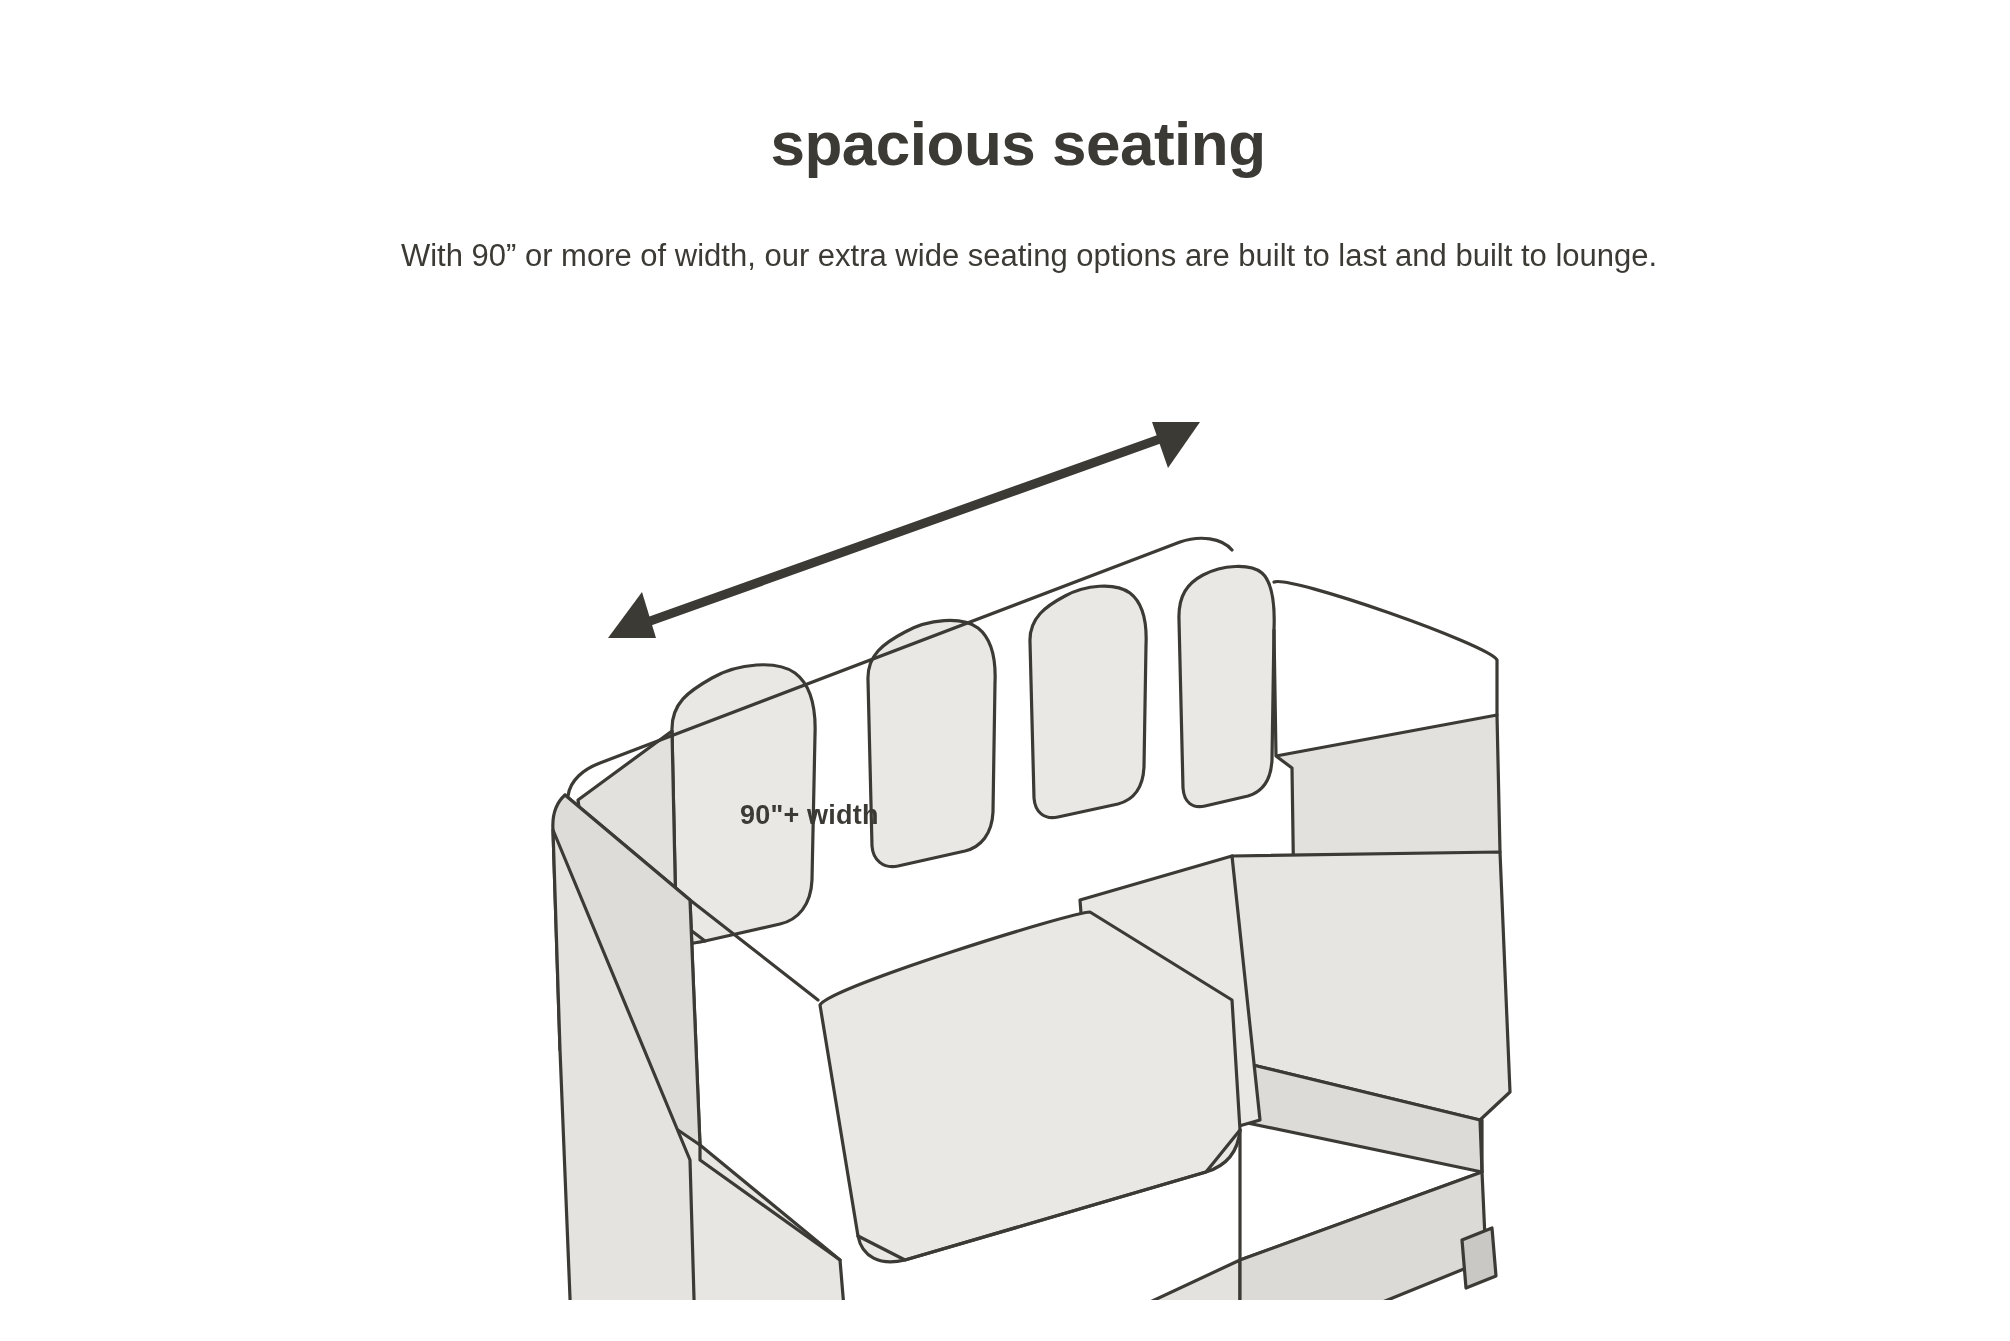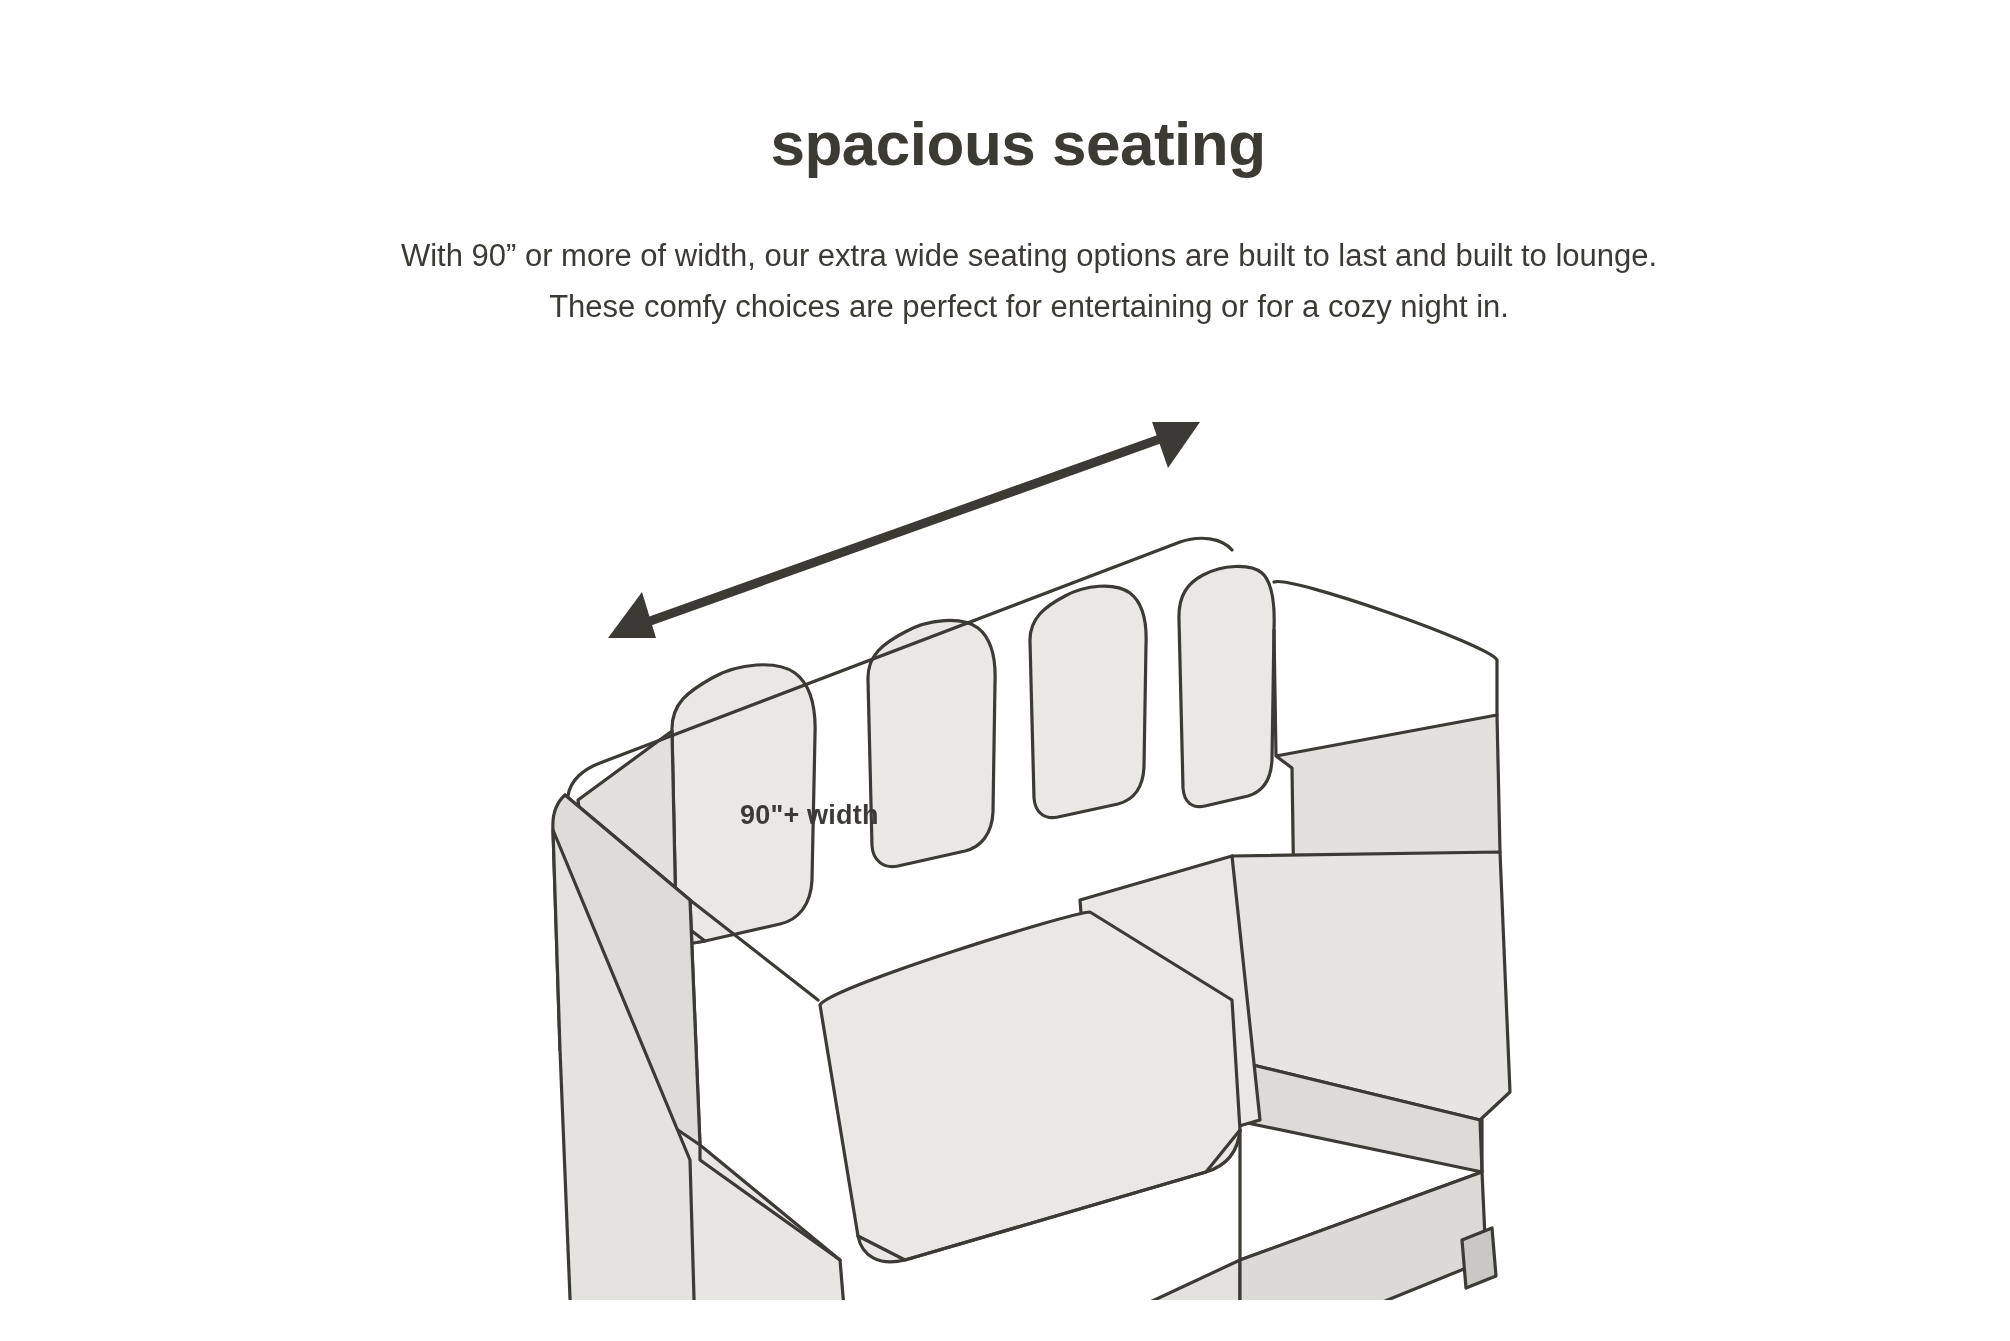--- a/index.html
+++ b/index.html
@@ -70,21 +70,20 @@
 </style>
 </head>
 <body>
 
 <div class="page">
 
   <div class="headline">spacious seating</div>
 
   <div class="subcopy">
     <span class="line">With 90” or more of width, our extra wide seating options are built to last and built to lounge.</span>
-    <span class="line">These comfy choices are perfect for entertaining or for a cozy night in.</span>
   </div>
 
   <div class="illustration">
     <svg viewBox="0 0 2010 940" xmlns="http://www.w3.org/2000/svg">
       <g fill="none" stroke="#3c3a35" stroke-width="3.2" stroke-linejoin="round" stroke-linecap="round">
 
         <path d="M1203 215 C1222 205 1250 203 1262 213 C1272 222 1275 245 1274 270
                  L1272 400 C1271 420 1262 432 1248 436 L1205 446
                  C1192 449 1184 442 1183 428 L1179 260 C1178 235 1188 223 1203 215 Z" fill="#e9e8e5"></path>
 

